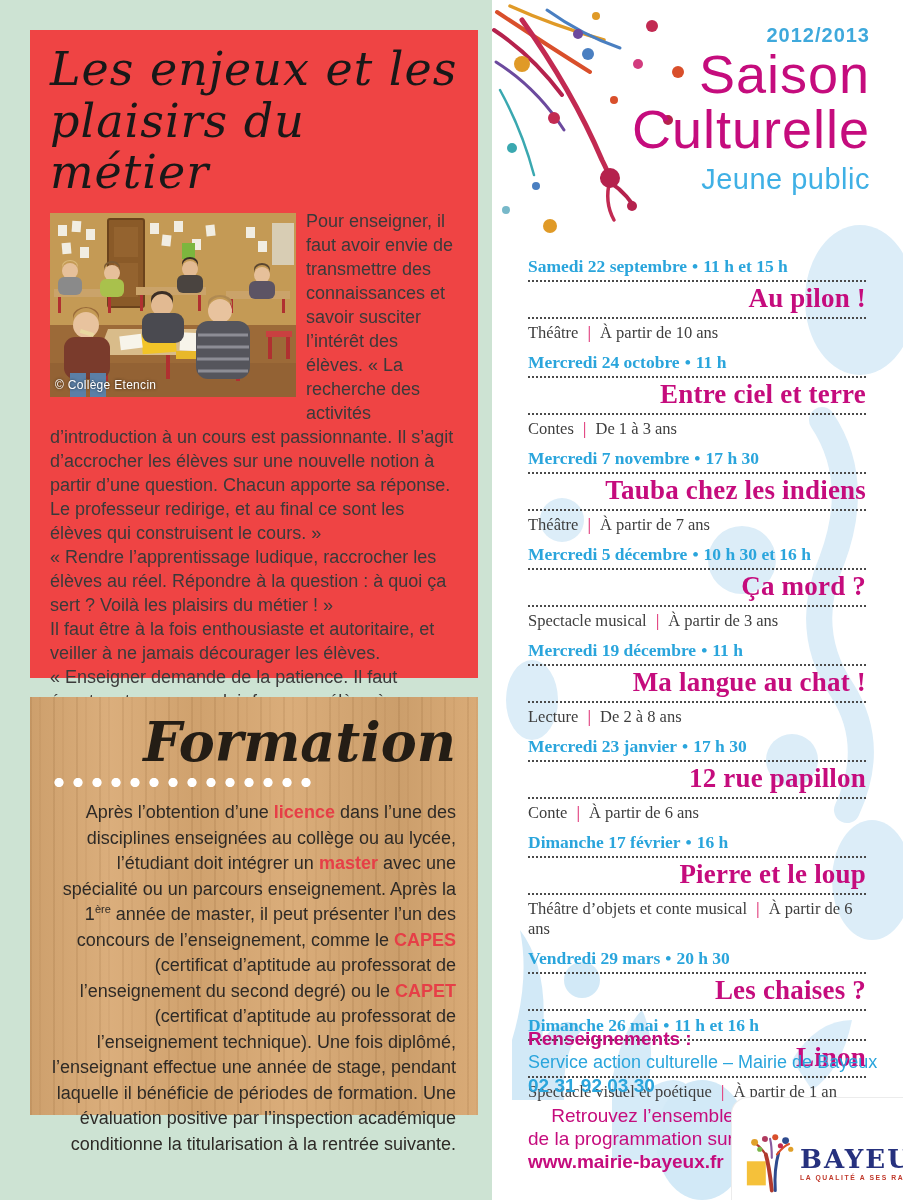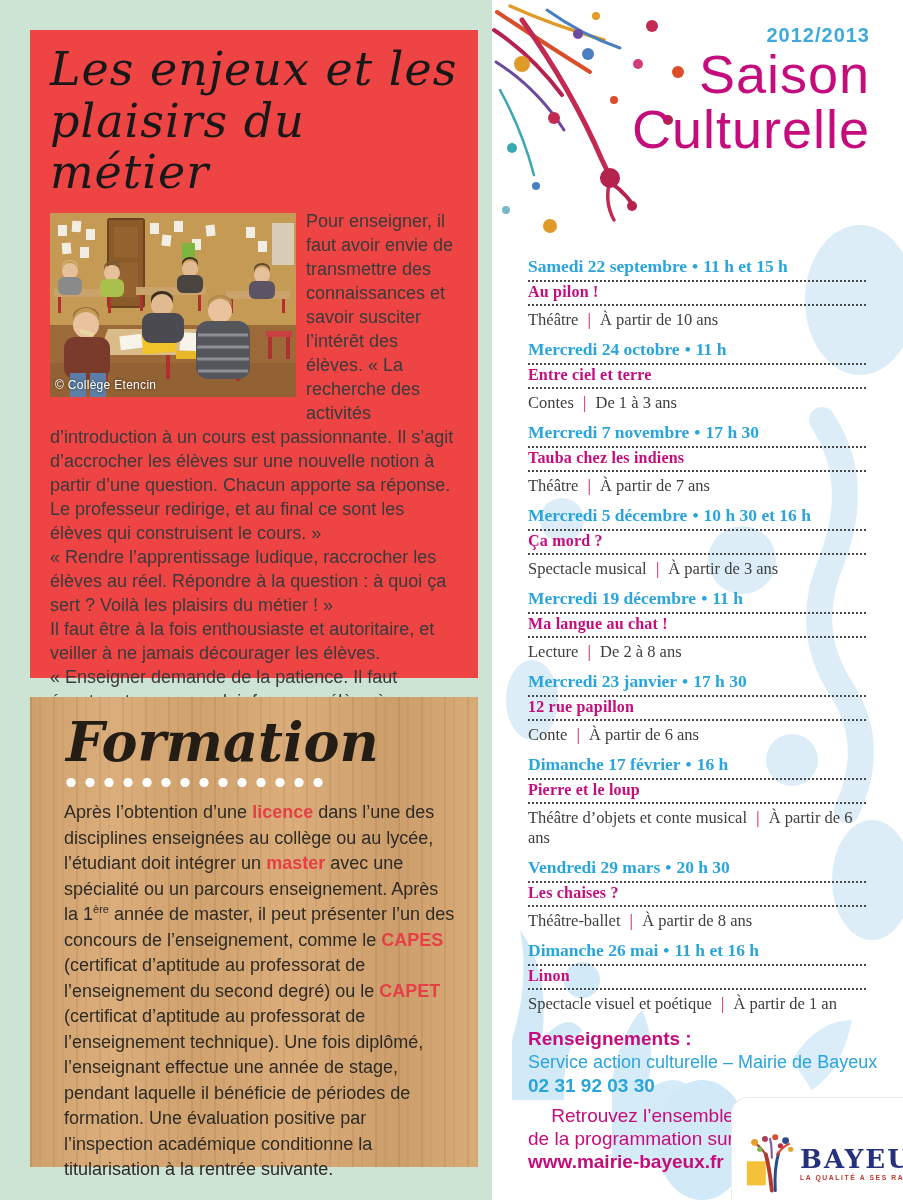--- a/index.html
+++ b/index.html
@@ -24,26 +24,27 @@
     float:left; width:246px; height:184px; margin:4px 10px 8px 0; position:relative;
     background:#c49a55; overflow:hidden;
   }
   .photo-credit {
     position:absolute; left:5px; bottom:5px; color:#ffffff; font-size:12px;
     text-shadow:0 0 3px rgba(0,0,0,.7); letter-spacing:.3px;
   }
   .article-body p { margin:0; font-size:18px; line-height:24px; color:#3a3a3a; }
 
   .formation-card {
-    position:absolute; left:30px; top:697px; width:448px; height:470px;
-    padding:12px 22px 10px 34px;
+    position:absolute; left:30px; top:697px; width:448px; height:418px;
+    padding:12px 22px 10px 22px;
     background:
       linear-gradient(90deg, rgba(0,0,0,.05), rgba(255,255,255,.07) 18%, rgba(0,0,0,.04) 37%, rgba(255,255,255,.06) 58%, rgba(0,0,0,.06) 82%, rgba(255,255,255,.04)),
       repeating-linear-gradient(90deg, rgba(120,72,25,.12) 0 2px, rgba(0,0,0,0) 2px 9px, rgba(160,110,60,.10) 9px 11px, rgba(0,0,0,0) 11px 23px),
       #d8a872;
+    text-align: right;
   }
   .formation-title {
     font-family:"DejaVu Serif", serif; font-style:italic; font-weight:bold;
     font-size:54px; line-height:1; color:#241d15; margin:6px 0 8px 2px;
   }
   .dots-row {
     width:258px; height:11px; margin:0 0 12px 2px;
     background-image:radial-gradient(circle at 5px 5.5px, #ffffff 4.2px, rgba(255,255,255,0) 5px);
     background-size:19px 11px; background-repeat:repeat-x;
   }
@@ -64,22 +65,22 @@
   .jeune { font-size:29px; font-weight:normal; color:#3fb0e5; margin-top:6px; letter-spacing:.5px; }
 
   .events { position:absolute; left:36px; top:256px; width:338px;font-family:Liberation Serif, serif; }
   .event { margin-bottom:4px; }
   .ev-date {
     font-size:17.5px; font-weight:bold; color:#2aa5dc;
     padding-bottom:3px; border-bottom:2px dotted #4a4a4a;
   }
   .ev-date .bullet { margin:0 5px; }
   .ev-title {
-    font-size:16px; font-weight:bold; color:#c50c7d; margin-top:1px;
-    padding-bottom:3px; border-bottom:2px dotted #4a4a4a; letter-spacing:.2px;
+    font-size:27px; font-weight:bold; color:#c50c7d; margin-top:1px;
+    padding-bottom:3px; border-bottom:2px dotted #4a4a4a; letter-spacing:.2px;text-align:right;
   }
   .ev-info { font-size:16.5px; color:#3e3e3e; margin:4px 0 9px 0; }
   .ev-info .sep { color:#e34b86; margin:0 9px; font-weight:bold; }
 
   .contact { position:absolute; left:36px; top:1028px; }
   .contact-label { font-size:19px; font-weight:bold; color:#c50c7d; margin-bottom:2px; }
   .contact-line { font-size:18px; color:#2aa5dc; margin-bottom:2px; }
   .contact-phone { font-size:19px; font-weight:bold; color:#2aa5dc; }
 
   .footer-text { position:absolute; left:36px; top:1104px; }
@@ -275,20 +276,21 @@
         <circle cx="70," :="" r="0" fill="none"></circle>
         <circle cx="186" cy="72" r="6" fill="#d94f2b"></circle>
         <circle cx="176" cy="120" r="5" fill="#b5224d"></circle>
       </g>
     </svg>
 
     <div class="rc-header">
       <div class="years">2012/2013</div>
       <div class="season-line">Saison</div>
       <div class="season-line">Culturelle</div>
+      <div class="jeune">Jeune public</div>
     </div>
 
     <div class="events">
 
       <div class="event">
         <div class="ev-date"><span>Samedi 22 septembre</span><span class="bullet">•</span><span>11 h et 15 h</span></div>
         <div class="ev-title">Au pilon !</div>
         <div class="ev-info"><span>Théâtre</span><span class="sep">|</span><span>À partir de 10 ans</span></div>
       </div>
 
@@ -324,21 +326,20 @@
 
       <div class="event">
         <div class="ev-date"><span>Dimanche 17 février</span><span class="bullet">•</span><span>16 h</span></div>
         <div class="ev-title">Pierre et le loup</div>
         <div class="ev-info"><span>Théâtre d’objets et conte musical</span><span class="sep">|</span><span>À partir de 6 ans</span></div>
       </div>
 
       <div class="event">
         <div class="ev-date"><span>Vendredi 29 mars</span><span class="bullet">•</span><span>20 h 30</span></div>
         <div class="ev-title">Les chaises ?</div>
-        <div class="ev-info"><span>Théâtre-ballet</span><span class="sep">|</span><span>À partir de 8 ans</span></div>
       </div>
 
       <div class="event">
         <div class="ev-date"><span>Dimanche 26 mai</span><span class="bullet">•</span><span>11 h et 16 h</span></div>
         <div class="ev-title">Linon</div>
         <div class="ev-info"><span>Spectacle visuel et poétique</span><span class="sep">|</span><span>À partir de 1 an</span></div>
       </div>
 
     </div>
 

